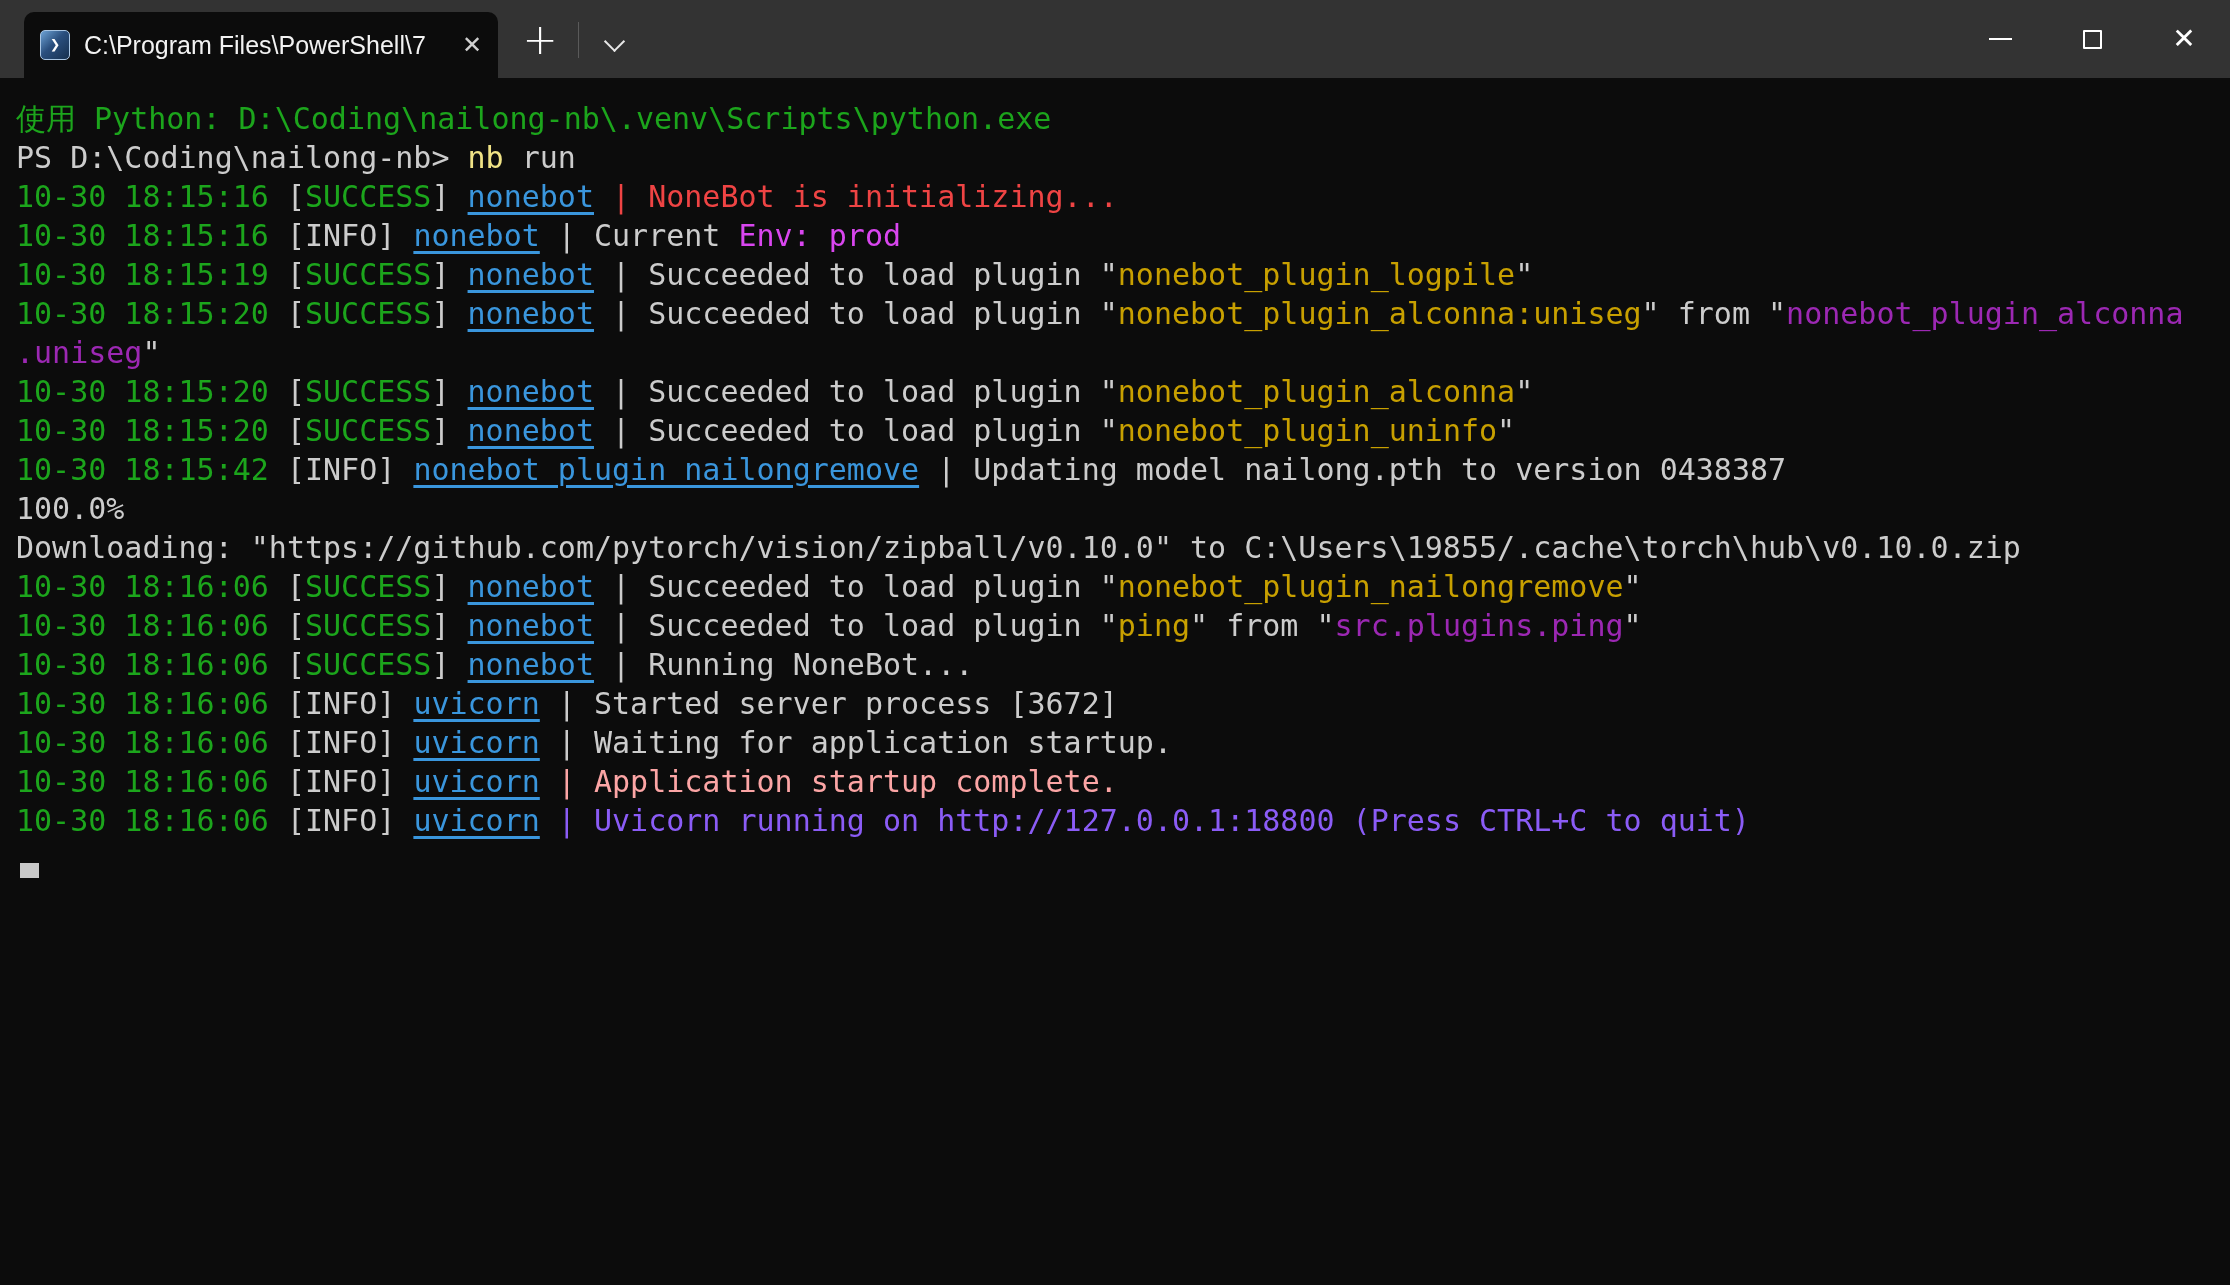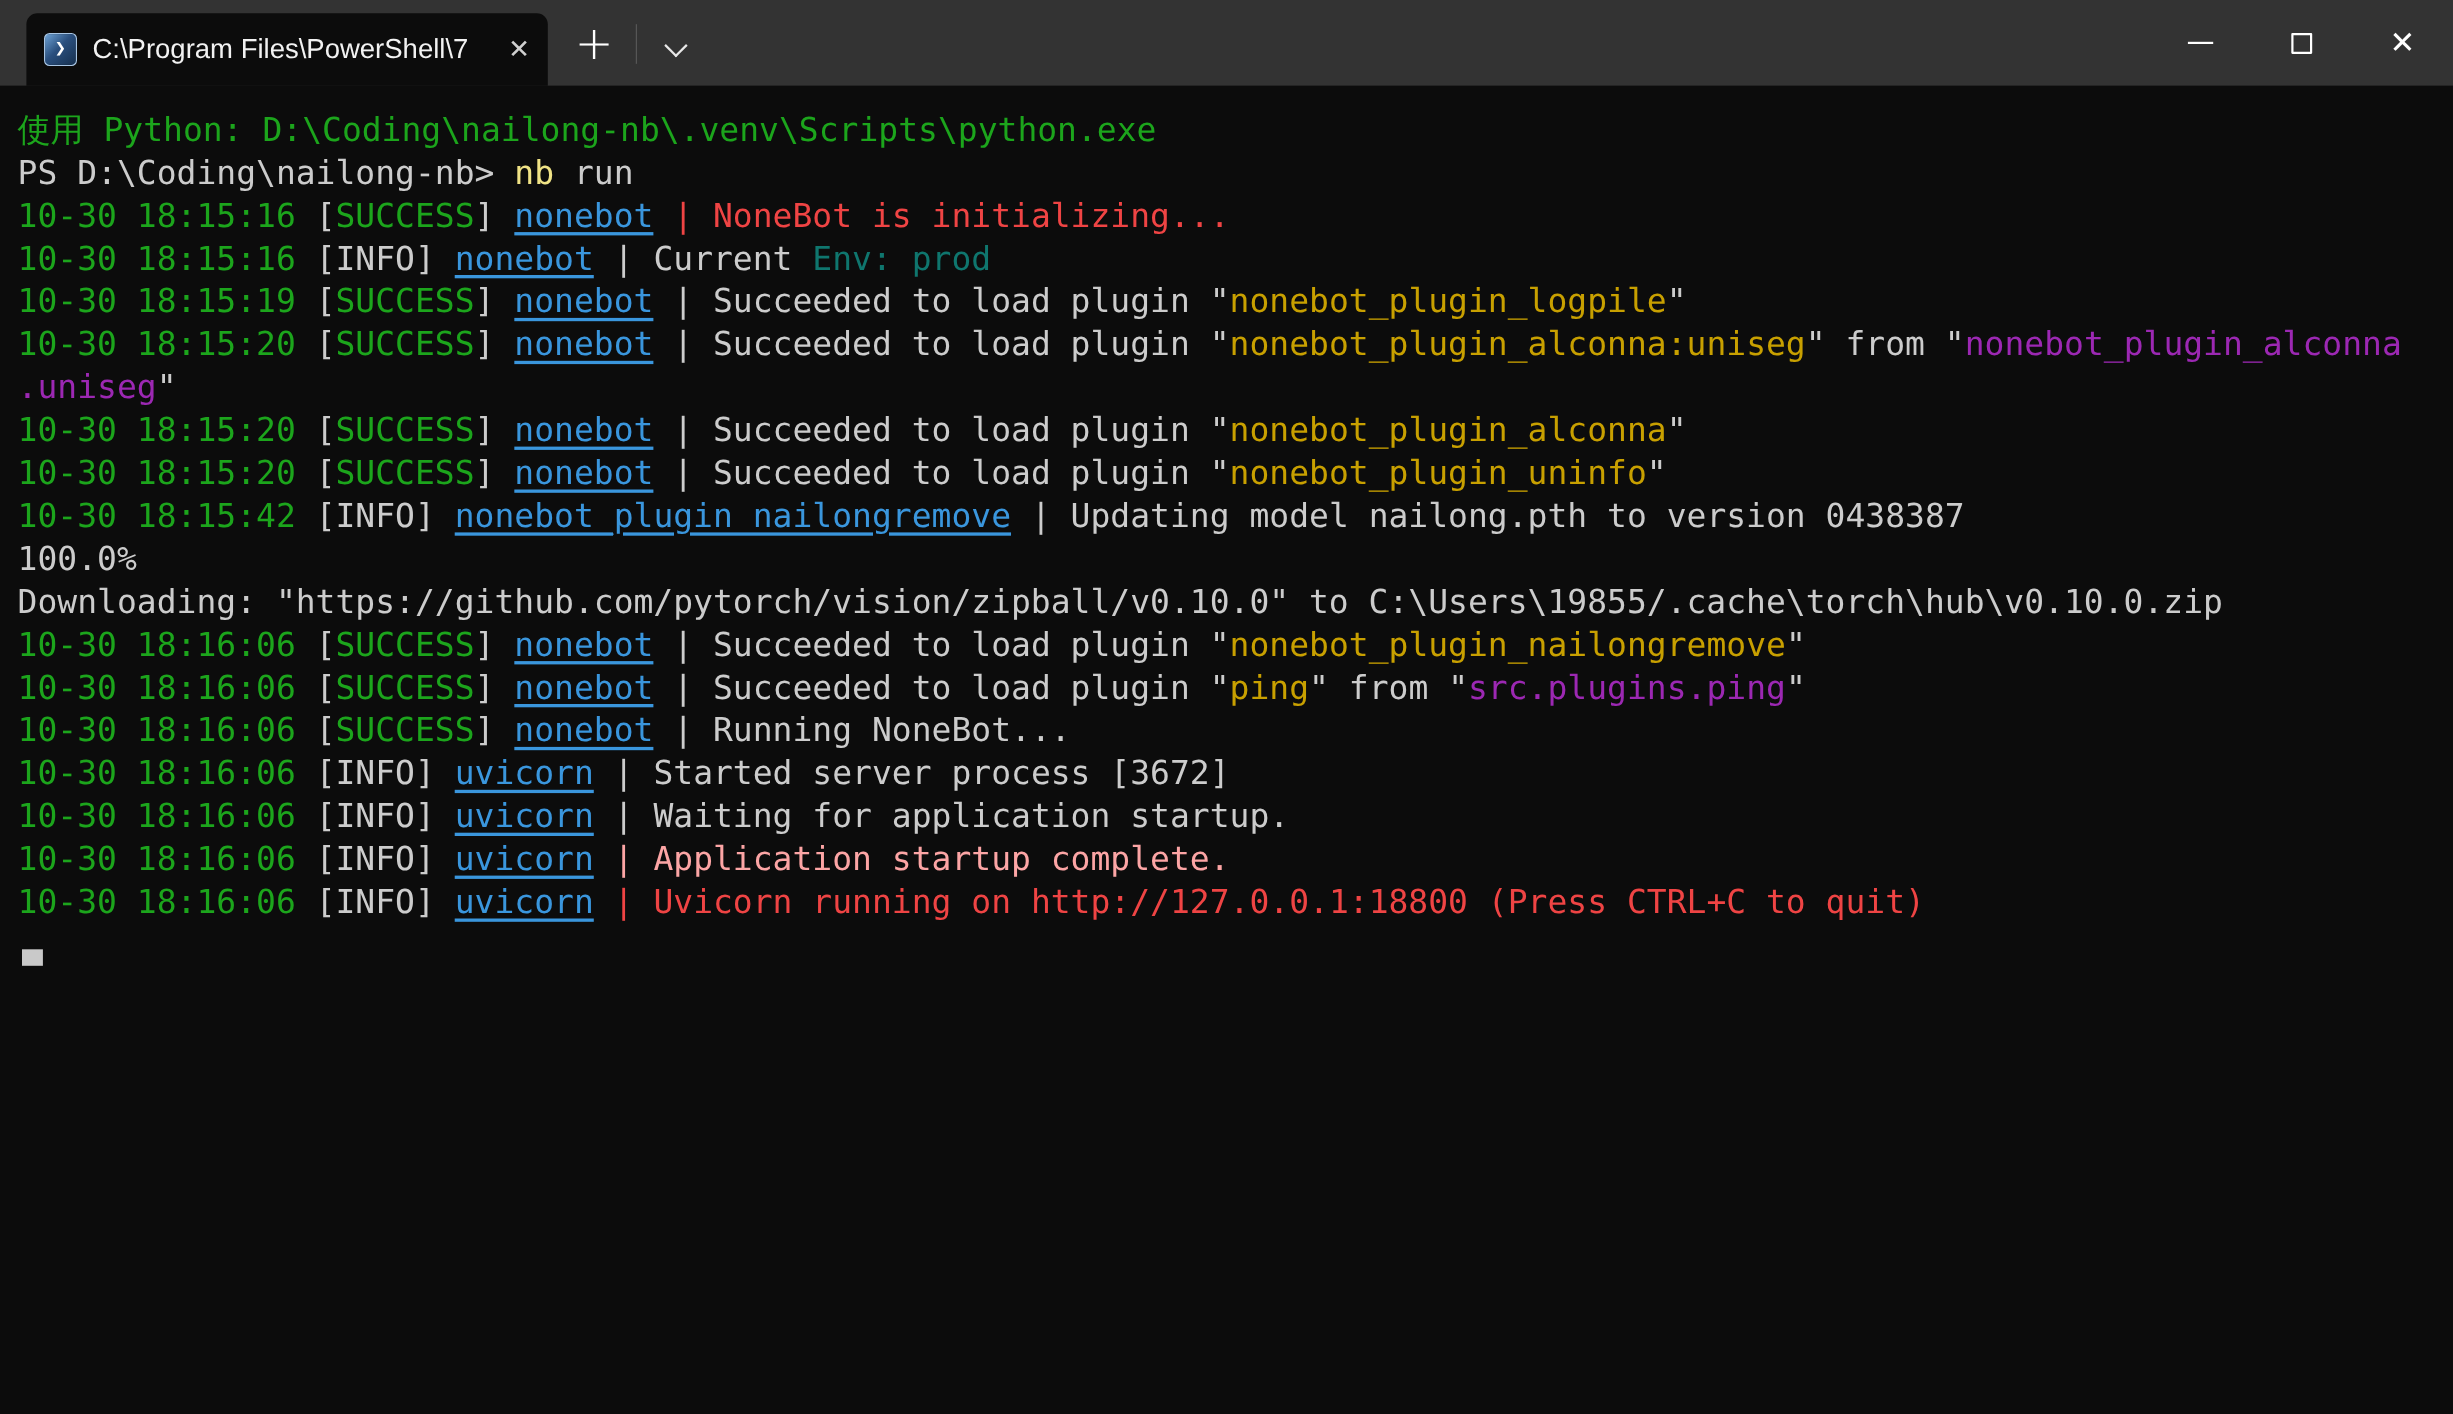--- a/index.html
+++ b/index.html
@@ -108,34 +108,34 @@
       <div class="close-glyph">✕</div>
     </div>
 
   </div>
 
   <div class="terminal" style="background: rgb(12, 12, 12);">
     <div>
         <div class="term-line"><span style="color: rgb(28, 165, 28);">使用 Python: D:\Coding\nailong-nb\.venv\Scripts\python.exe</span></div>
         <div class="term-line"><span style="color: rgb(204, 204, 204);">PS D:\Coding\nailong-nb&gt; </span><span style="color: rgb(240, 227, 134);">nb</span><span style="color: rgb(204, 204, 204);"> run</span></div>
         <div class="term-line"><span style="color: rgb(28, 165, 28);">10-30 18:15:16 </span><span style="color: rgb(204, 204, 204);">[</span><span style="color: rgb(28, 165, 28);">SUCCESS</span><span style="color: rgb(204, 204, 204);">] </span><span class="u" style="color: rgb(58, 150, 221);">nonebot</span><span style="color: #ef4444; margin-top: 16px;"> | NoneBot is initializing...</span></div>
-        <div class="term-line"><span style="color: rgb(28, 165, 28);">10-30 18:15:16 </span><span style="color: rgb(204, 204, 204);">[INFO] </span><span class="u" style="color: rgb(58, 150, 221);">nonebot</span><span style="color: rgb(204, 204, 204);"> | Current </span><span style="color: #0f766e;">Env: prod</span></div>
+        <div class="term-line"><span style="color: rgb(28, 165, 28);">10-30 18:15:16 </span><span style="color: rgb(204, 204, 204);">[INFO] </span><span class="u" style="color: rgb(58, 150, 221);">nonebot</span><span style="color: rgb(204, 204, 204);"> | Current </span><span style="color: #d946ef;">Env: prod</span></div>
         <div class="term-line"><span style="color: rgb(28, 165, 28);">10-30 18:15:19 </span><span style="color: rgb(204, 204, 204);">[</span><span style="color: rgb(28, 165, 28);">SUCCESS</span><span style="color: rgb(204, 204, 204);">] </span><span class="u" style="color: rgb(58, 150, 221);">nonebot</span><span style="color: rgb(204, 204, 204);"> | Succeeded to load plugin "</span><span style="color: rgb(200, 160, 0);">nonebot_plugin_logpile</span><span style="color: rgb(204, 204, 204);">"</span></div>
         <div class="term-line"><span style="color: rgb(28, 165, 28);">10-30 18:15:20 </span><span style="color: rgb(204, 204, 204);">[</span><span style="color: rgb(28, 165, 28);">SUCCESS</span><span style="color: rgb(204, 204, 204);">] </span><span class="u" style="color: rgb(58, 150, 221);">nonebot</span><span style="color: rgb(204, 204, 204);"> | Succeeded to load plugin "</span><span style="color: rgb(200, 160, 0);">nonebot_plugin_alconna:uniseg</span><span style="color: rgb(204, 204, 204);">" from "</span><span style="color: rgb(156, 40, 179);">nonebot_plugin_alconna</span></div>
         <div class="term-line"><span style="color: rgb(156, 40, 179);">.uniseg</span><span style="color: rgb(204, 204, 204);">"</span></div>
         <div class="term-line"><span style="color: rgb(28, 165, 28);">10-30 18:15:20 </span><span style="color: rgb(204, 204, 204);">[</span><span style="color: rgb(28, 165, 28);">SUCCESS</span><span style="color: rgb(204, 204, 204);">] </span><span class="u" style="color: rgb(58, 150, 221);">nonebot</span><span style="color: rgb(204, 204, 204);"> | Succeeded to load plugin "</span><span style="color: rgb(200, 160, 0);">nonebot_plugin_alconna</span><span style="color: rgb(204, 204, 204);">"</span></div>
         <div class="term-line"><span style="color: rgb(28, 165, 28);">10-30 18:15:20 </span><span style="color: rgb(204, 204, 204);">[</span><span style="color: rgb(28, 165, 28);">SUCCESS</span><span style="color: rgb(204, 204, 204);">] </span><span class="u" style="color: rgb(58, 150, 221);">nonebot</span><span style="color: rgb(204, 204, 204);"> | Succeeded to load plugin "</span><span style="color: rgb(200, 160, 0);">nonebot_plugin_uninfo</span><span style="color: rgb(204, 204, 204);">"</span></div>
         <div class="term-line"><span style="color: rgb(28, 165, 28);">10-30 18:15:42 </span><span style="color: rgb(204, 204, 204);">[INFO] </span><span class="u" style="color: rgb(58, 150, 221);">nonebot_plugin_nailongremove</span><span style="color: rgb(204, 204, 204);"> | Updating model nailong.pth to version 0438387</span></div>
         <div class="term-line"><span style="color: rgb(204, 204, 204);">100.0%</span></div>
         <div class="term-line"><span style="color: rgb(204, 204, 204);">Downloading: "https://github.com/pytorch/vision/zipball/v0.10.0" to C:\Users\19855/.cache\torch\hub\v0.10.0.zip</span></div>
         <div class="term-line"><span style="color: rgb(28, 165, 28);">10-30 18:16:06 </span><span style="color: rgb(204, 204, 204);">[</span><span style="color: rgb(28, 165, 28);">SUCCESS</span><span style="color: rgb(204, 204, 204);">] </span><span class="u" style="color: rgb(58, 150, 221);">nonebot</span><span style="color: rgb(204, 204, 204);"> | Succeeded to load plugin "</span><span style="color: rgb(200, 160, 0);">nonebot_plugin_nailongremove</span><span style="color: rgb(204, 204, 204);">"</span></div>
         <div class="term-line"><span style="color: rgb(28, 165, 28);">10-30 18:16:06 </span><span style="color: rgb(204, 204, 204);">[</span><span style="color: rgb(28, 165, 28);">SUCCESS</span><span style="color: rgb(204, 204, 204);">] </span><span class="u" style="color: rgb(58, 150, 221);">nonebot</span><span style="color: rgb(204, 204, 204);"> | Succeeded to load plugin "</span><span style="color: rgb(200, 160, 0);">ping</span><span style="color: rgb(204, 204, 204);">" from "</span><span style="color: rgb(156, 40, 179);">src.plugins.ping</span><span style="color: rgb(204, 204, 204);">"</span></div>
         <div class="term-line"><span style="color: rgb(28, 165, 28);">10-30 18:16:06 </span><span style="color: rgb(204, 204, 204);">[</span><span style="color: rgb(28, 165, 28);">SUCCESS</span><span style="color: rgb(204, 204, 204);">] </span><span class="u" style="color: rgb(58, 150, 221);">nonebot</span><span style="color: rgb(204, 204, 204);"> | Running NoneBot...</span></div>
         <div class="term-line"><span style="color: rgb(28, 165, 28);">10-30 18:16:06 </span><span style="color: rgb(204, 204, 204);">[INFO] </span><span class="u" style="color: rgb(58, 150, 221);">uvicorn</span><span style="color: rgb(204, 204, 204);"> | Started server process [3672]</span></div>
         <div class="term-line"><span style="color: rgb(28, 165, 28);">10-30 18:16:06 </span><span style="color: rgb(204, 204, 204);">[INFO] </span><span class="u" style="color: rgb(58, 150, 221);">uvicorn</span><span style="color: rgb(204, 204, 204);"> | Waiting for application startup.</span></div>
         <div class="term-line"><span style="color: rgb(28, 165, 28);">10-30 18:16:06 </span><span style="color: rgb(204, 204, 204);">[INFO] </span><span class="u" style="color: rgb(58, 150, 221);">uvicorn</span><span style="color: #fca5a5;"> | Application startup complete.</span></div>
-        <div class="term-line"><span style="color: rgb(28, 165, 28);">10-30 18:16:06 </span><span style="color: rgb(204, 204, 204);">[INFO] </span><span class="u" style="color: rgb(58, 150, 221);">uvicorn</span><span style="color: #ef4444;"> | Uvicorn running on http://127.0.0.1:18800 (Press CTRL+C to quit)</span></div>
+        <div class="term-line"><span style="color: rgb(28, 165, 28);">10-30 18:16:06 </span><span style="color: rgb(204, 204, 204);">[INFO] </span><span class="u" style="color: rgb(58, 150, 221);">uvicorn</span><span style="color: #8b5cf6;"> | Uvicorn running on http://127.0.0.1:18800 (Press CTRL+C to quit)</span></div>
       </div>
   </div>
 
   <div class="cursor" style="background: rgb(201, 201, 201);"></div>
 
 </div>
 
 </body></html>

